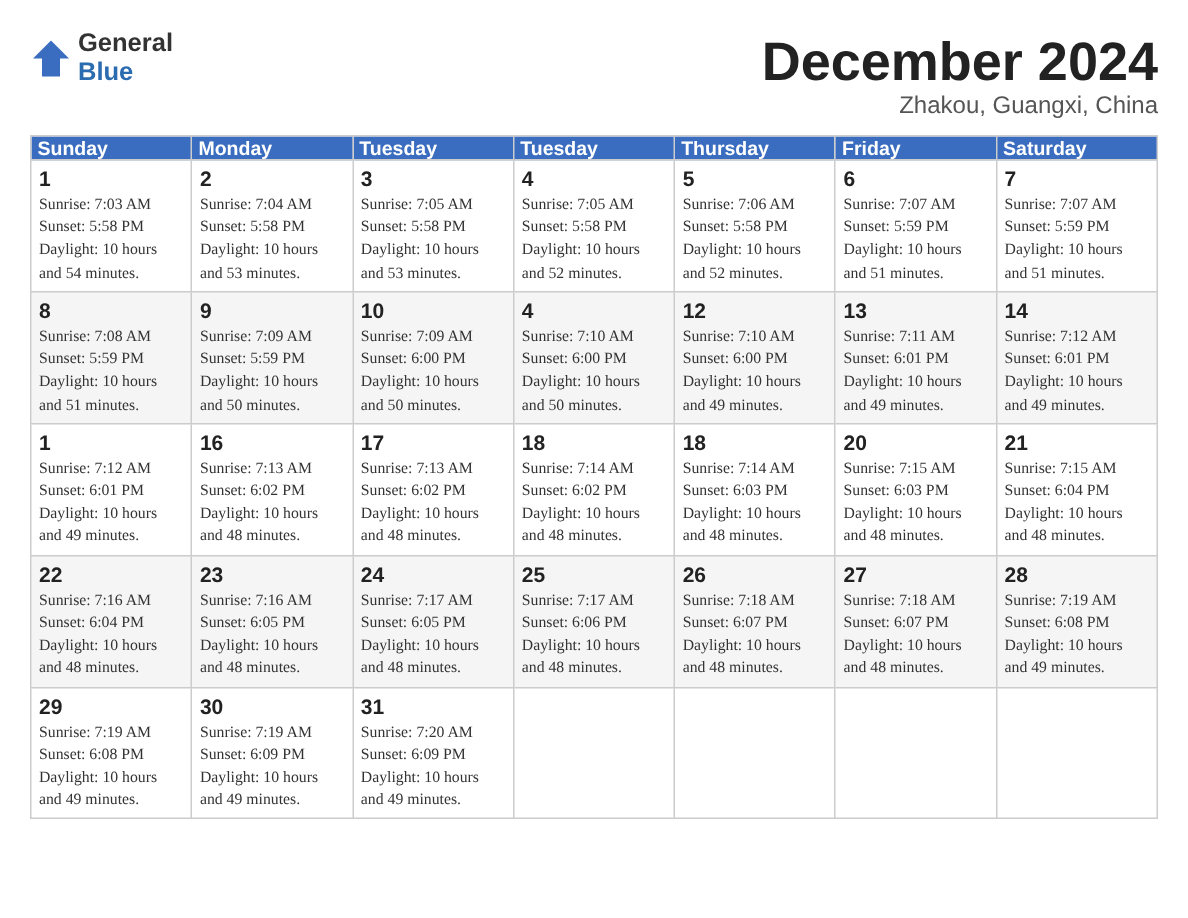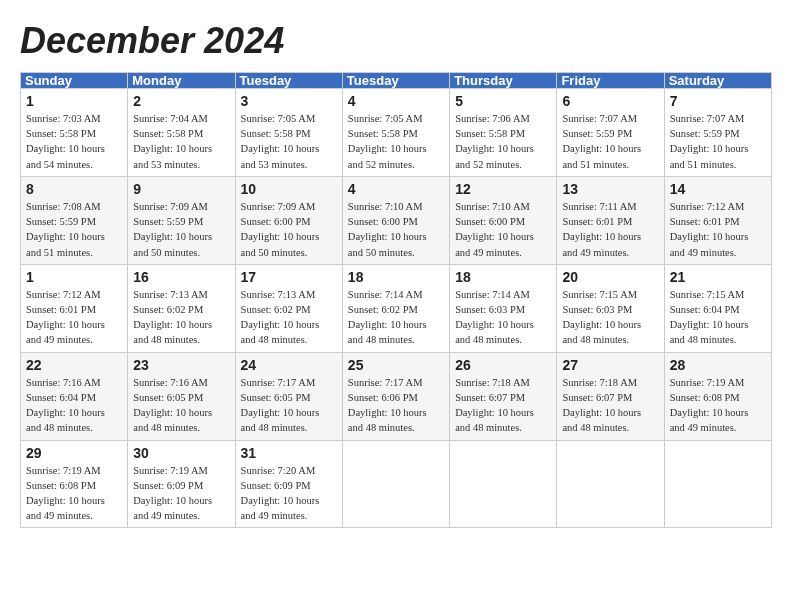--- a/index.html
+++ b/index.html
@@ -25,21 +25,20 @@
       display: flex;
       flex-direction: column;
       line-height: 1.1;
     }
     .logo-icon {
       width: 28px;
       height: 28px;
     }
     .title-area {
       text-align: right;
-      font-style: italic;
     }
     .month-title {
       font-size: 36px;
       font-weight: bold;
       color: #222;
     }
     .location-title {
       font-size: 16px;
       color: #555;
     }
@@ -82,22 +81,32 @@
       font-family: Liberation Serif, serif;
     }
     .empty-cell {
       background: #f9f9f9;
     }
   </style>
 </head>
 <body>
 
 <div class="header">
+  <div class="logo">
+    <svg class="logo-icon" viewBox="0 0 28 28">
+      <polygon points="14,2 26,14 20,14 20,26 8,26 8,14 2,14" fill="#3a6dbf"></polygon>
+    </svg>
+    <div class="logo-text">
+      <span style="font-size:17px;font-weight:bold;color:#333;">General</span>
+      <span style="font-size:17px;font-weight:bold;color:#2b6cb0;">Blue</span>
+    </div>
+  </div>
   <div class="title-area">
     <div class="month-title">December 2024</div>
+    <div class="location-title">Zhakou, Guangxi, China</div>
   </div>
 </div>
 
 <table class="calendar" id="cal-table">
   <thead>
     <tr id="header-row">
         <th>Sunday</th>
         <th>Monday</th>
         <th>Tuesday</th>
         <th>Tuesday</th>

